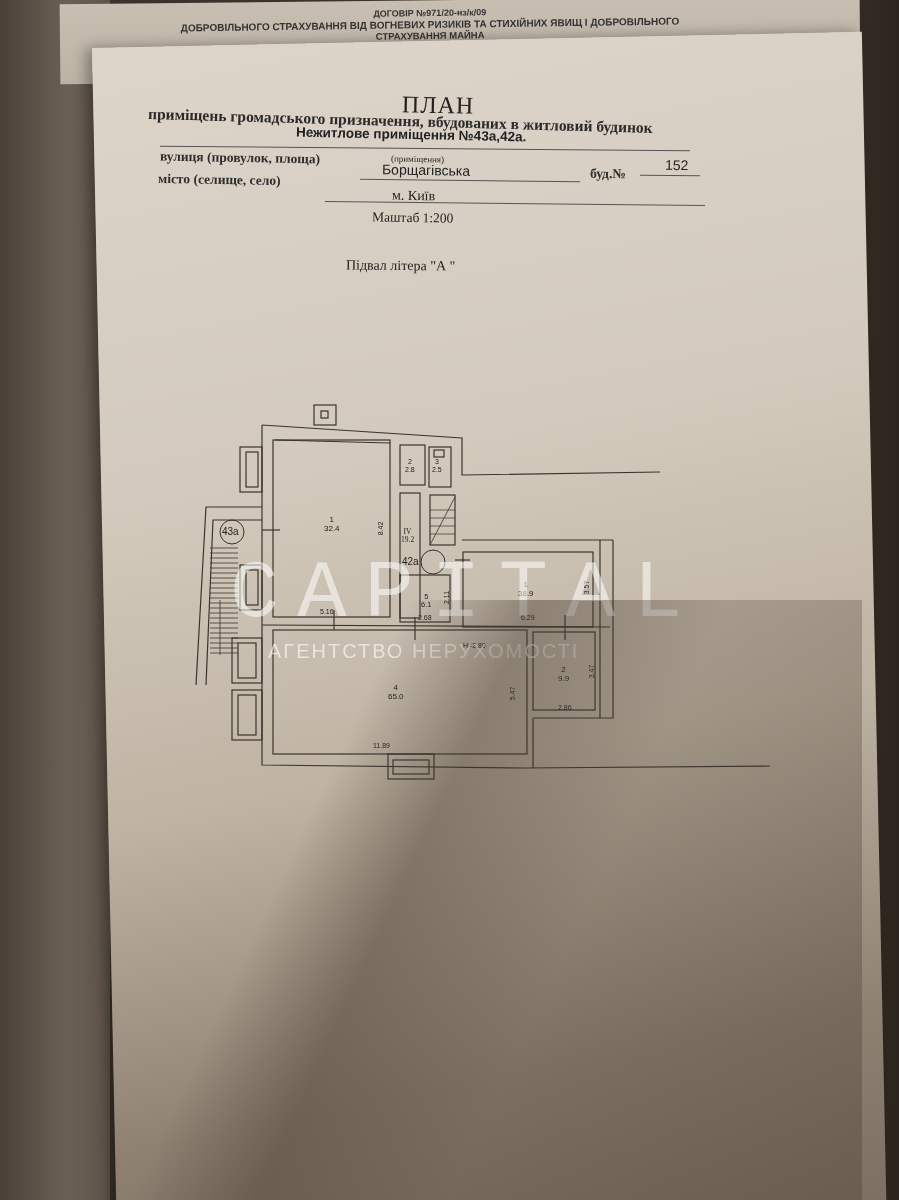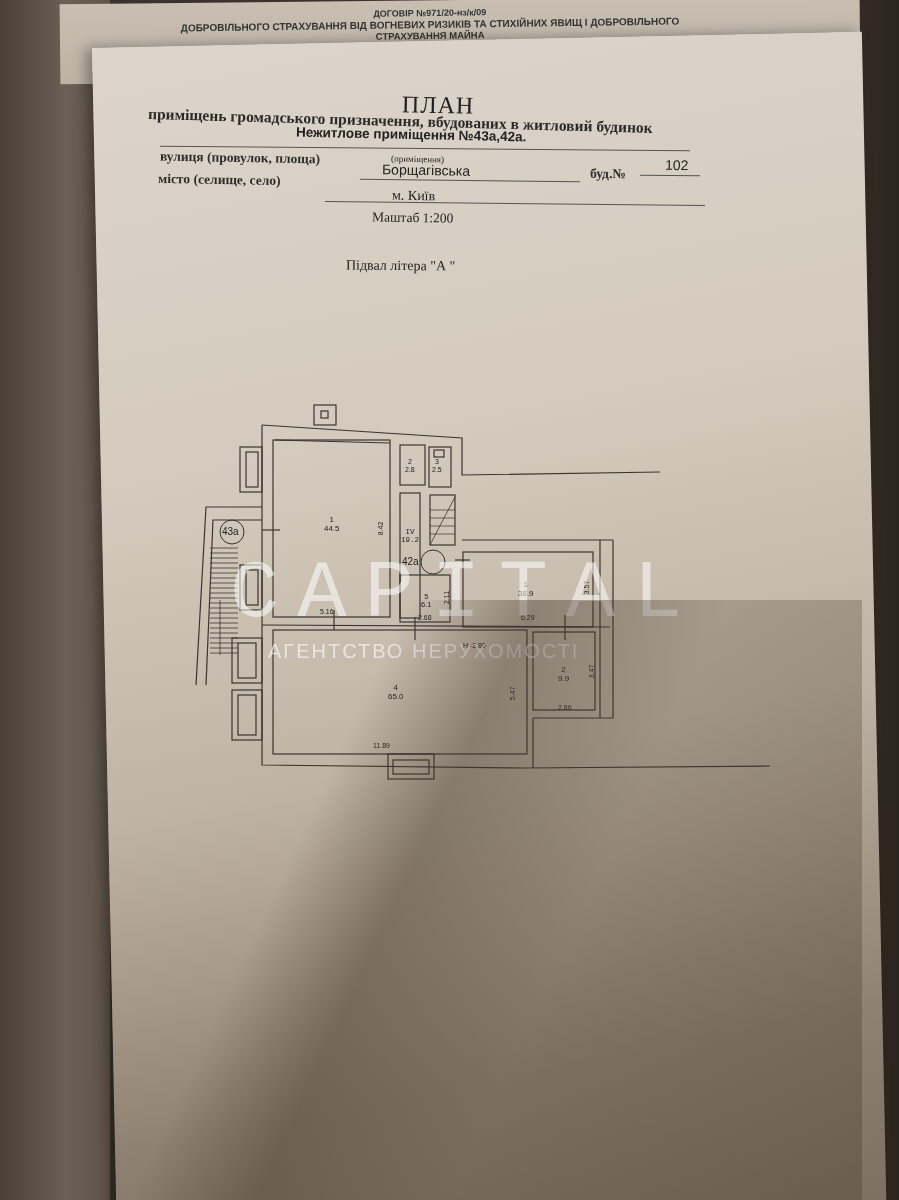--- a/index.html
+++ b/index.html
@@ -79,21 +79,21 @@
 <div class="t title-main">ПЛАН</div>
 <div class="t title-sub" style="top:112px">приміщень громадського призначення, вбудованих в житловий будинок</div>
 <div class="t title-obj" style="top:127px">Нежитлове приміщення №43а,42а.</div>
 <div class="rule" style="left:160px; top:148px; width:530px; transform:rotate(0.5deg)"></div>
 
 <div class="t lbl" style="left:160px; top:150px; transform:rotate(1deg)">вулиця (провулок, площа)</div>
 <div class="t small" style="left:391px; top:154px; transform:rotate(1deg)">(приміщення)</div>
 <div class="t val" style="left:382px; top:162px; transform:rotate(1deg)">Борщагівська</div>
 <div class="rule" style="left:360px; top:180px; width:220px; transform:rotate(0.6deg)"></div>
 <div class="t lbl" style="left:590px; top:166px; transform:rotate(1deg)">буд.№</div>
-<div class="t val" style="left:665px; top:157px; transform:rotate(1deg)">102</div>
+<div class="t val" style="left:665px; top:157px; transform:rotate(1deg)">152</div>
 <div class="rule" style="left:640px; top:175px; width:60px; transform:rotate(0.5deg)"></div>
 
 <div class="t lbl" style="left:158px; top:172px; transform:rotate(1deg)">місто (селище, село)</div>
 <div class="rule" style="left:325px; top:203px; width:380px; transform:rotate(0.6deg)"></div>
 <div class="t" style="left:392px; top:188px; font-size:14px; transform:rotate(1deg)">м. Київ</div>
 <div class="t" style="left:372px; top:210px; font-size:13.5px; transform:rotate(1deg)">Маштаб 1:200</div>
 <div class="t" style="left:346px; top:258px; font-size:14px; transform:rotate(0.6deg)">Підвал  літера "А  "</div>
 
 <svg class="plan" width="899" height="1200">
   <g stroke="#3a3530" stroke-width="1.2" fill="none">
@@ -190,31 +190,31 @@
     <circle cx="232" cy="532" r="12"></circle>
     <circle cx="433" cy="562" r="12"></circle>
   </g>
 </svg>
 
 <div class="t" style="left:222px; top:526px; font-family:'Liberation Sans',sans-serif; font-size:10px;">43а</div>
 <div class="t" style="left:402px; top:556px; font-family:'Liberation Sans',sans-serif; font-size:10px;">42а</div>
 
 <div class="t" style="left:324px; top:515px; font-family:'Liberation Sans',sans-serif; font-size:8px; text-align:center; line-height:9px;">
   <div>1</div>
-  <div>44.5</div>
+  <div>32.4</div>
 </div>
 <div class="t" style="left:405px; top:458px; font-family:'Liberation Sans',sans-serif; font-size:7px; text-align:center; line-height:8px;">
   <div>2</div>
   <div>2.8</div>
 </div>
 <div class="t" style="left:432px; top:458px; font-family:'Liberation Sans',sans-serif; font-size:7px; text-align:center; line-height:8px;">
   <div>3</div>
   <div>2.5</div>
 </div>
-<div class="t" style="left:401px; top:528px; font-family:Liberation Mono, monospace; font-size:7.5px; text-align:center; line-height:8px;">
+<div class="t" style="left:401px; top:528px; font-family:Liberation Serif, serif; font-size:7.5px; text-align:center; line-height:8px;">
   <div>IV</div>
   <div>19.2</div>
 </div>
 <div class="t" style="left:421px; top:593px; font-family:'Liberation Sans',sans-serif; font-size:7.5px; text-align:center; line-height:8px;">
   <div>5</div>
   <div>6.1</div>
 </div>
 <div class="t" style="left:388px; top:683px; font-family:'Liberation Sans',sans-serif; font-size:8px; text-align:center; line-height:9px;">
   <div>4</div>
   <div>65.0</div>

